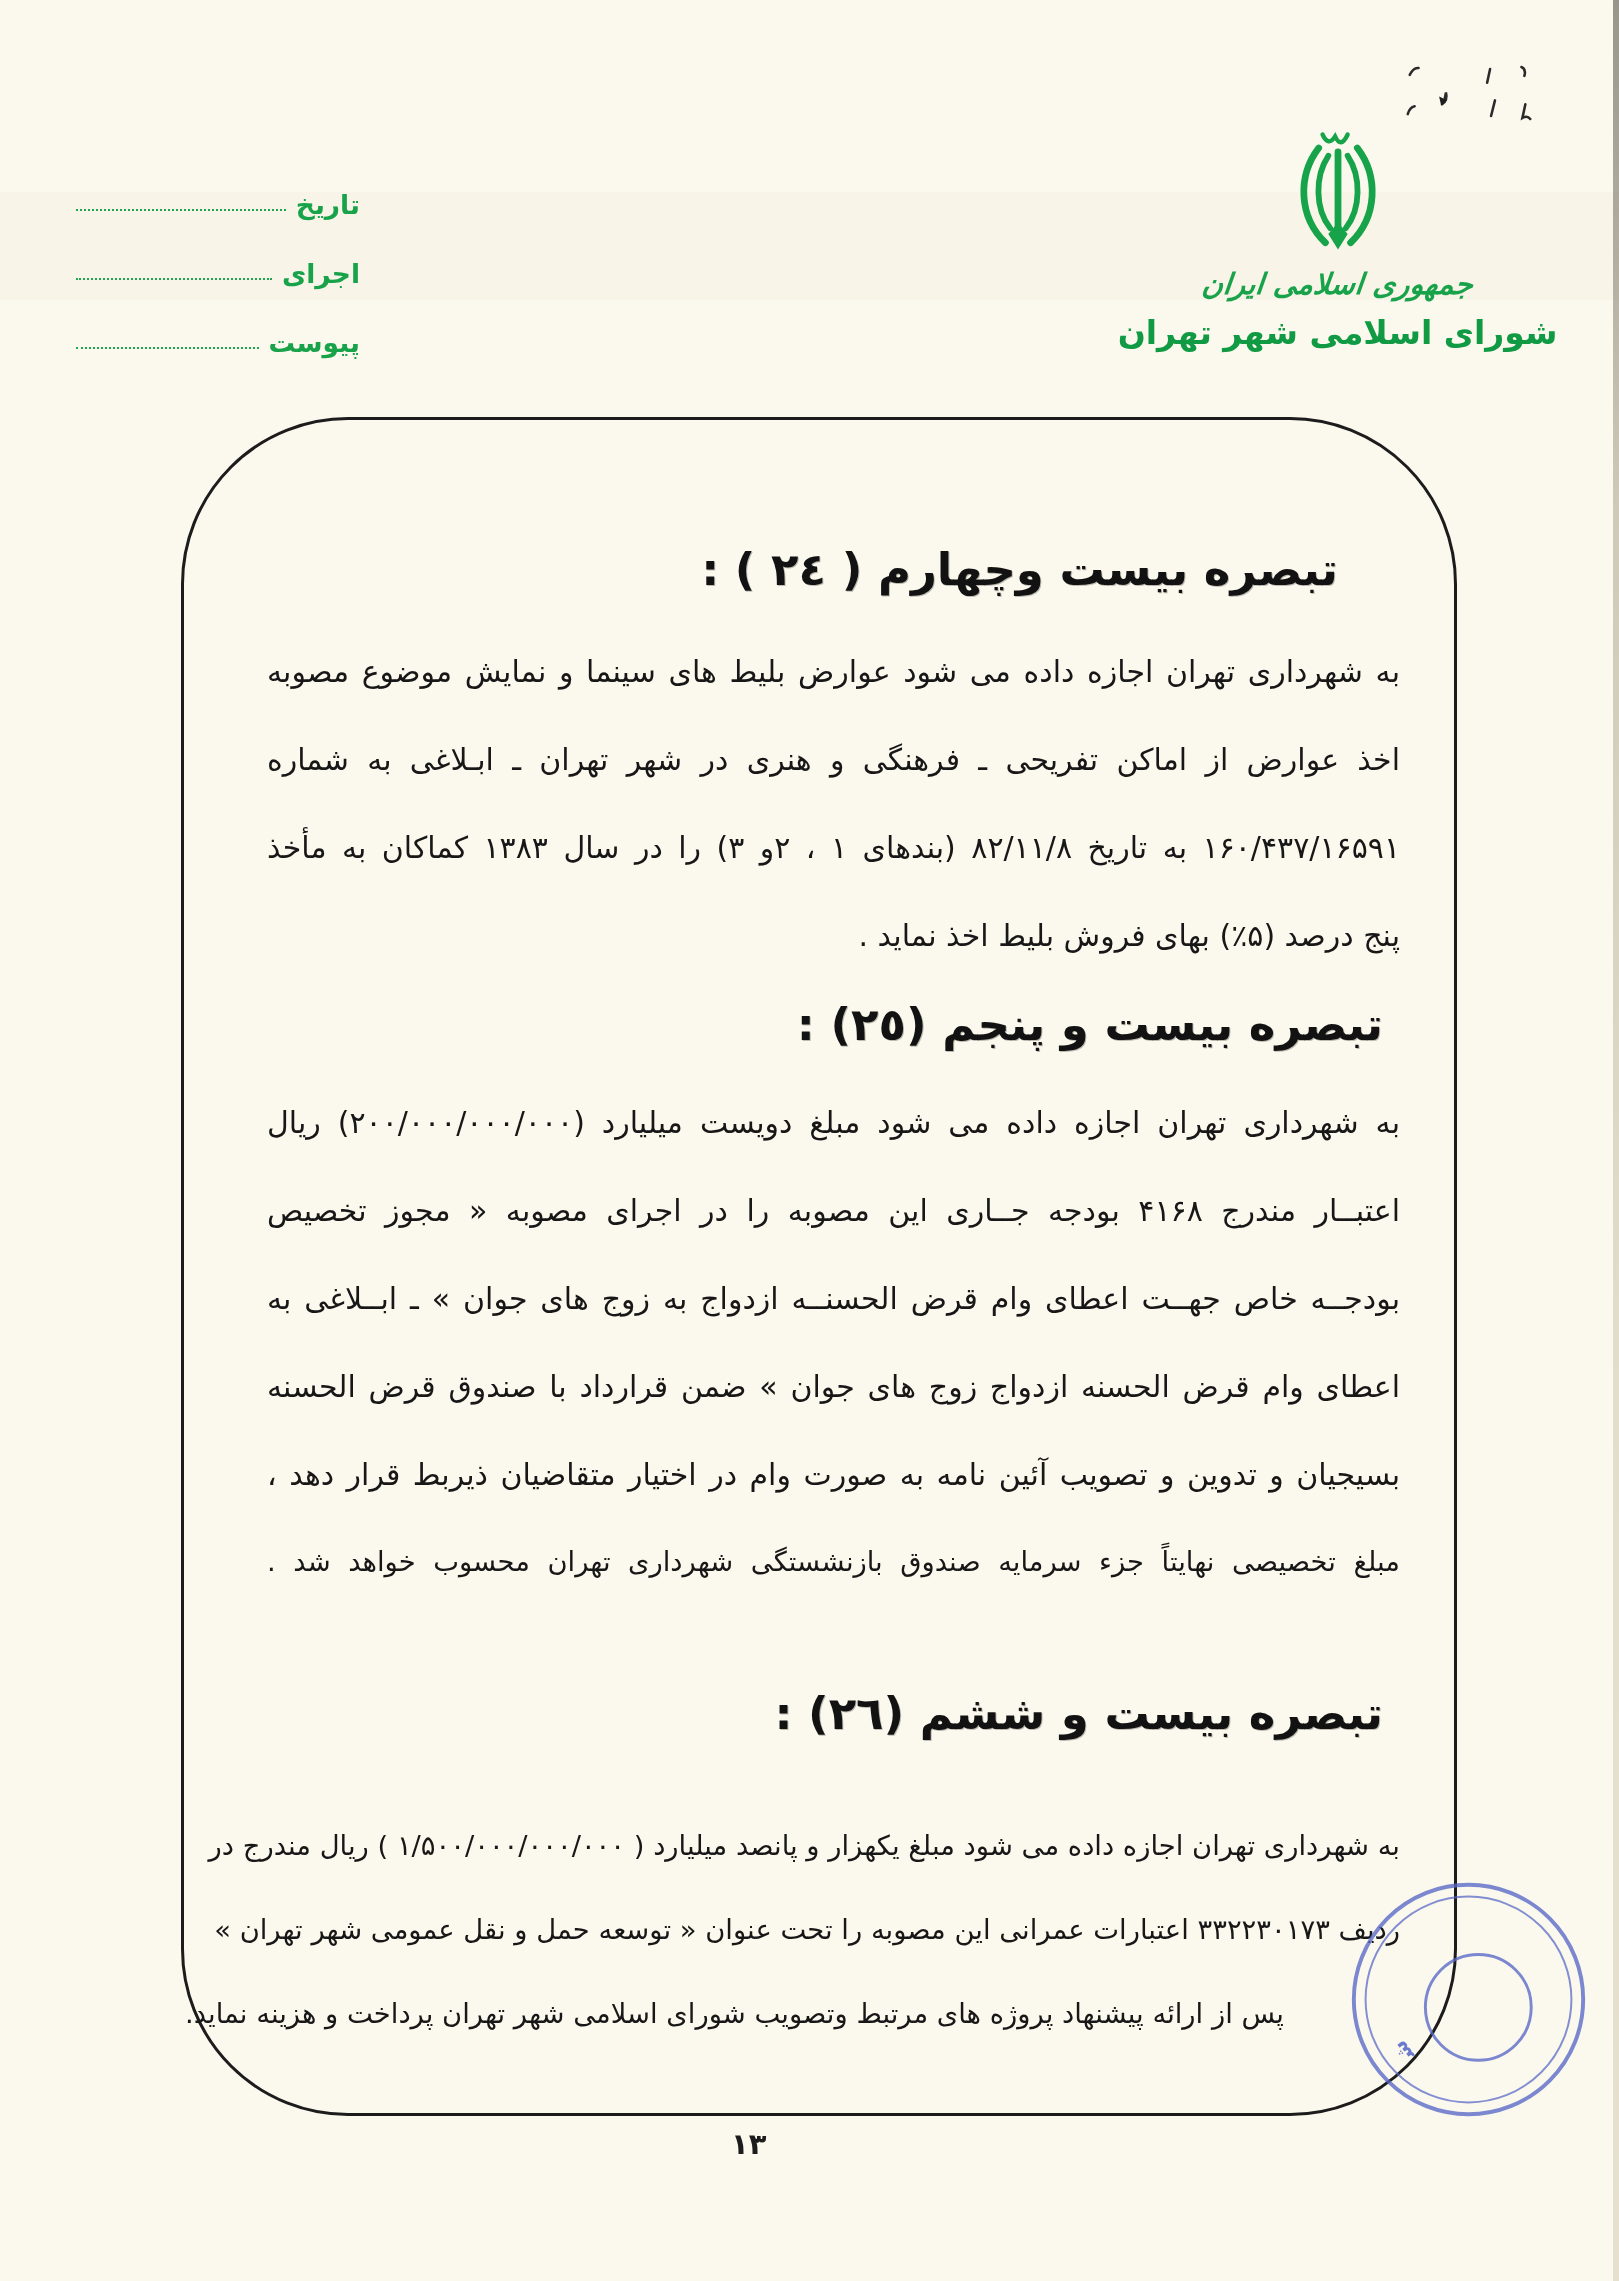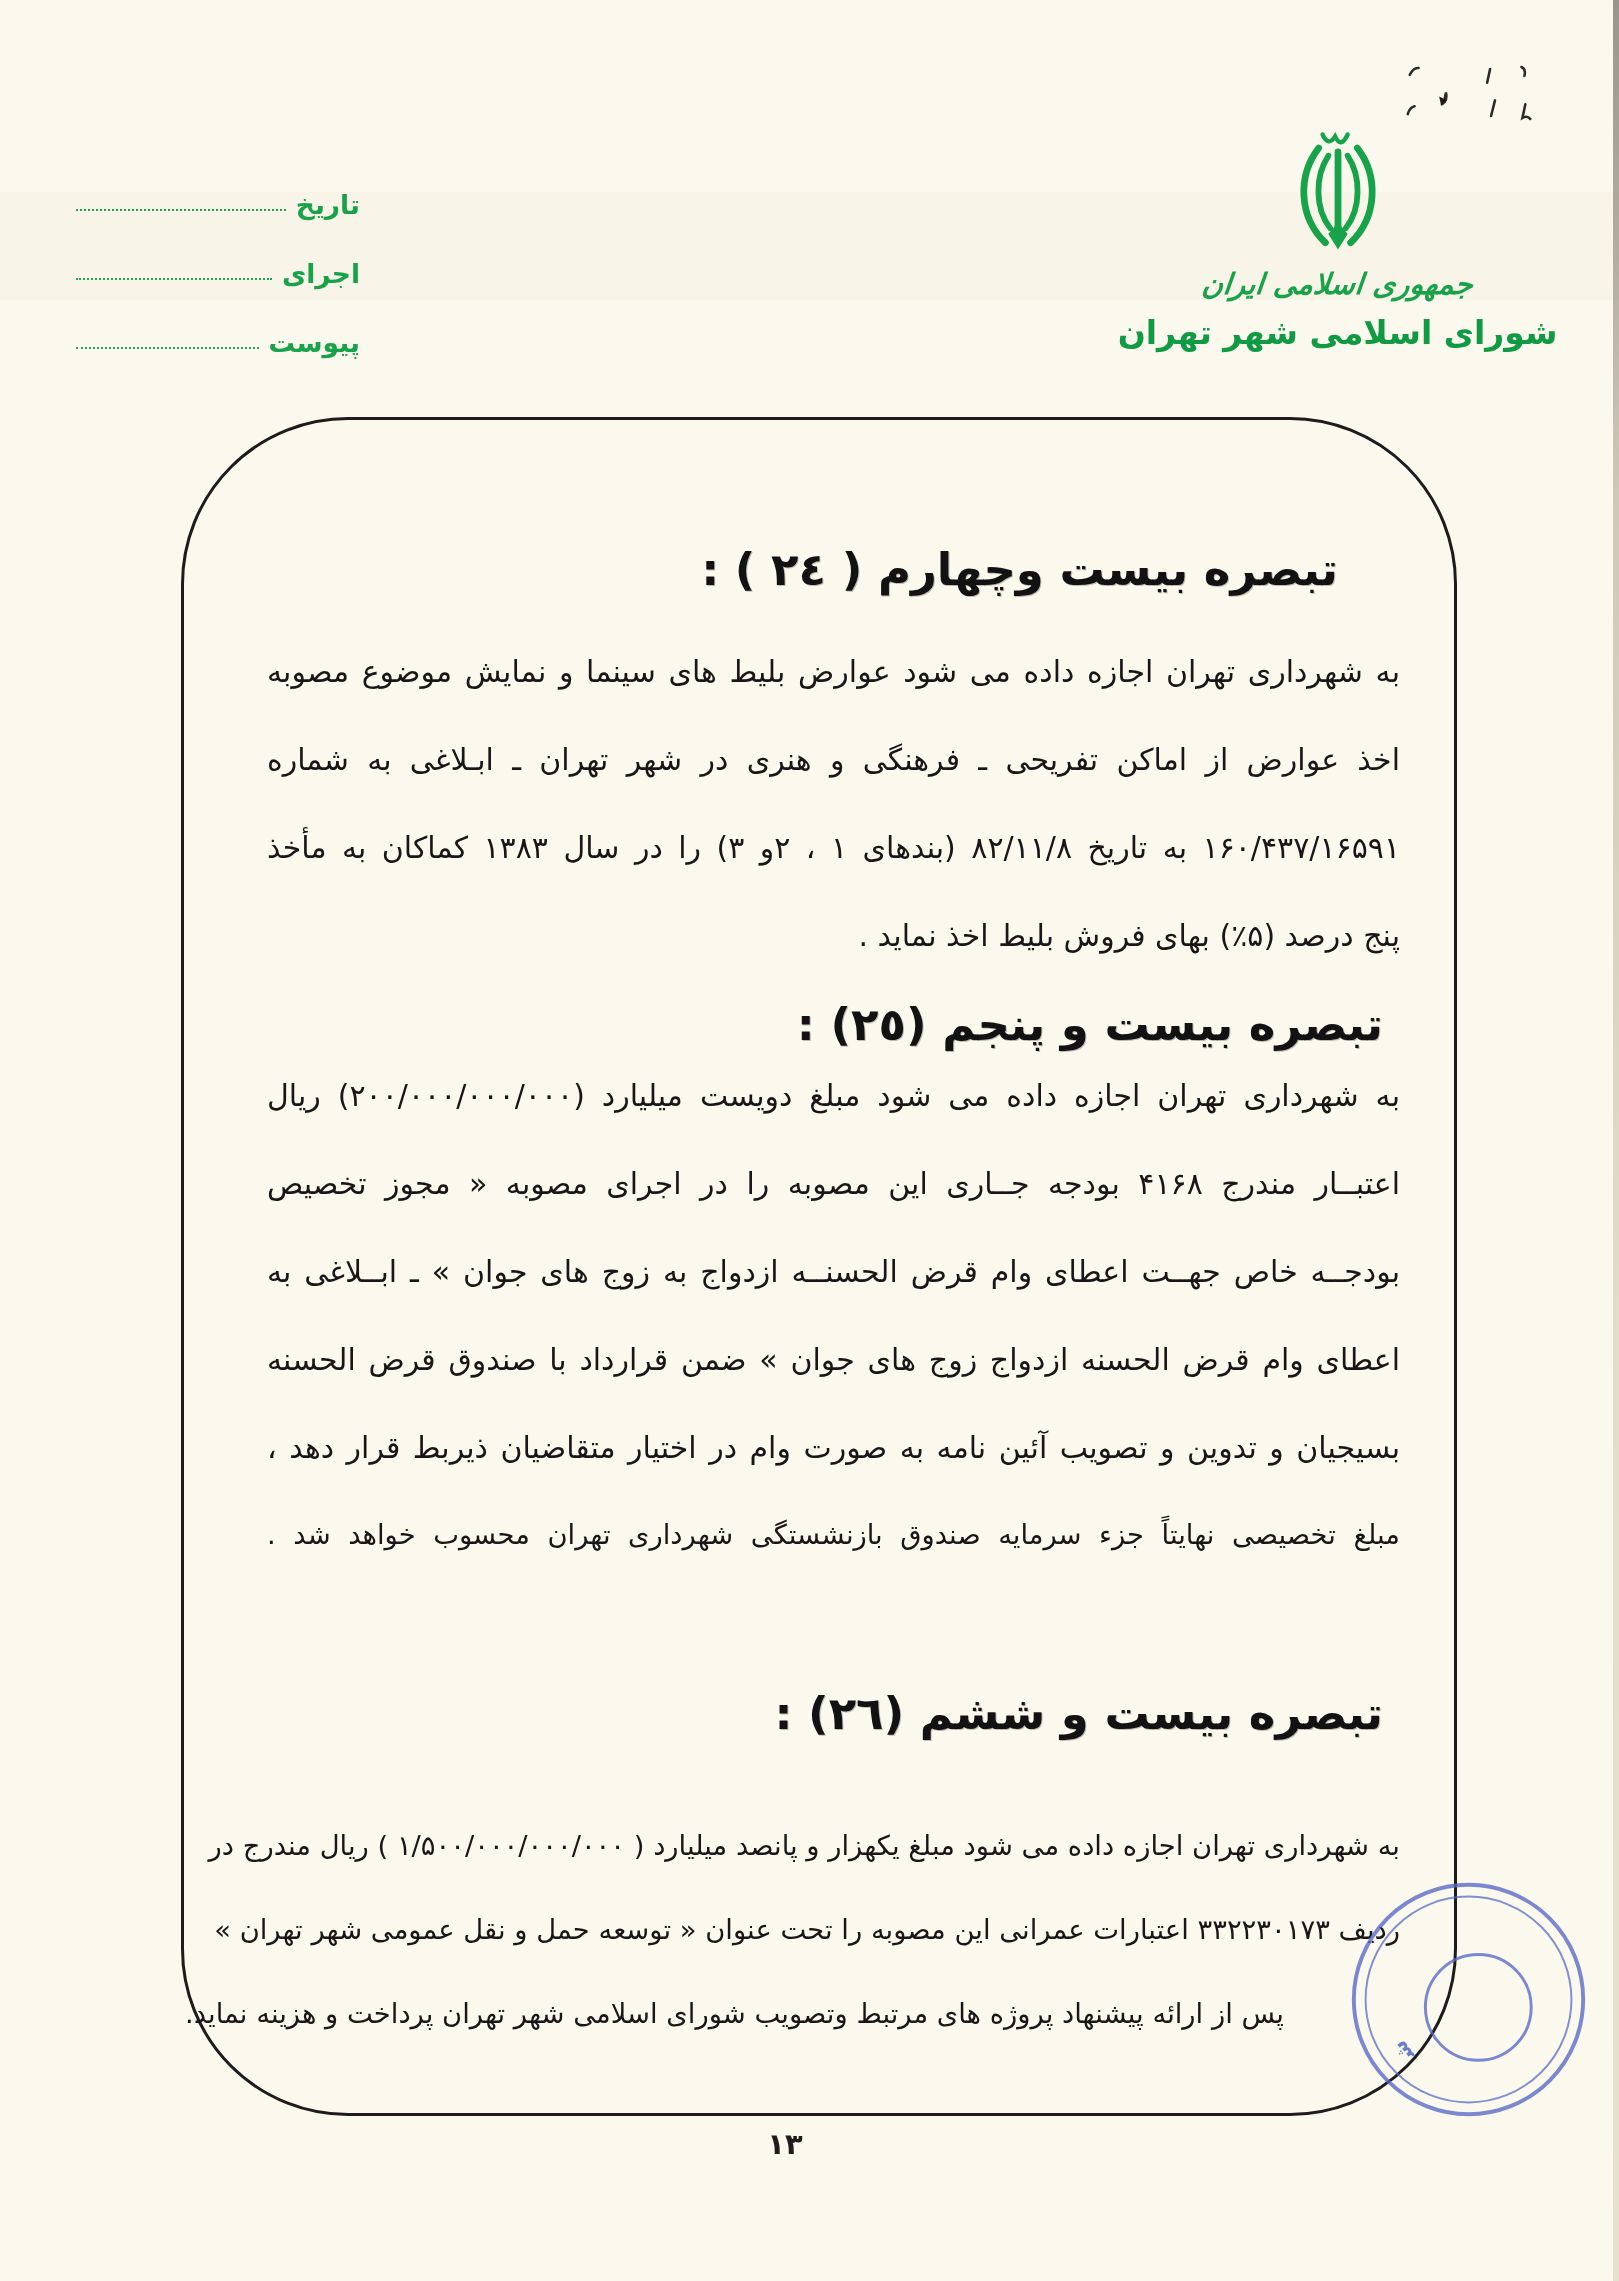--- a/index.html
+++ b/index.html
@@ -35,34 +35,34 @@
 
   .sec-heading{position:absolute;direction:rtl;font-weight:bold;color:#121212;
     font-size:45px;line-height:1.2;white-space:nowrap;
     text-shadow:1px 1px 0 rgba(0,0,0,.25);}
   .h-24{top:123px;right:116px;}
   .h-25{top:578px;right:71px;}
   .h-26{top:1267px;right:71px;text-align:right;}
 
   .para{position:absolute;left:83px;right:54px;direction:rtl;color:#171717;font-weight:normal;}
   .p-24{top:208px;font-size:30px;}
-  .p-25{top:632px;font-size:30px;}
+  .p-25{top:659px;font-size:30px;}
   .p-26{top:1384px;font-size:27.4px;}
   .line{height:88px;line-height:88px;text-align:justify;text-align-last:justify;
     white-space:nowrap;overflow:visible;}
   .p-26 .line{height:84px;line-height:84px;}
   .line.short{text-align-last:right;}
   .line.cond{font-size:27.4px;height:86px;line-height:86px;}
   .line.indent-right{padding-right:116px;}
 
   
   .stamp{position:absolute;left:1345px;top:1876px;width:247px;height:247px;opacity:.9;}
 
   
-  .page-num{position:absolute;left:731px;top:2127px;width:108px;text-align:center;
+  .page-num{position:absolute;left:731px;top:2127px;width:108px;text-align:left;
     color:#1c1c1c;font-size:29px;font-weight:bold;direction:rtl;}
 </style>
 </head>
 <body>
 
 <div class="scan-band"></div>
 <div class="scan-edge"></div>
 
 <div class="lh-fields">
   <div class="lh-row">

